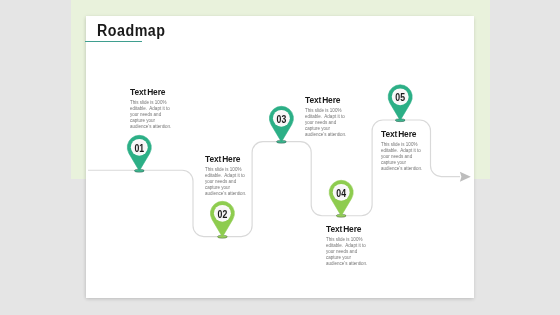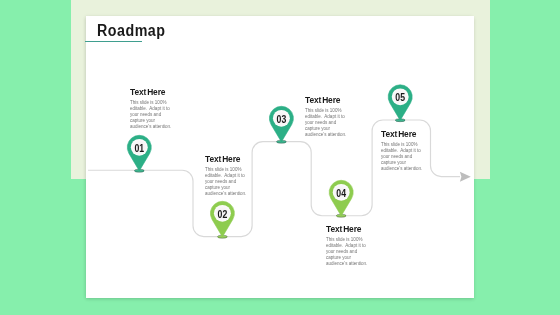--- a/index.html
+++ b/index.html
@@ -1,17 +1,17 @@
 <!DOCTYPE html>
 <html><head>
 <meta charset="utf-8">
 <style>
   html,body{margin:0;padding:0;}
   body{width:560px;height:315px;background:#ffffff;font-family:"Liberation Sans",sans-serif;overflow:hidden;}
-  #slide{position:relative;width:560px;height:315px;background:#86efac;}
+  #slide{position:relative;width:560px;height:315px;background:#e5e5e5;}
   #title,.tb{will-change:opacity;}
   #pinlayer text{will-change:opacity;}
   #greenband{position:absolute;left:70.5px;top:0;width:419px;height:178.7px;background:#e9f2dc;}
   #card{position:absolute;left:86px;top:16px;width:388px;height:281.5px;background:#fff;box-shadow:0 1.5px 3.5px rgba(0,0,0,0.13),-1.5px 0 3.5px rgba(0,0,0,0.07);}
   #title{position:absolute;left:96.7px;top:22.4px;font-size:17.2px;font-weight:bold;color:#1a1a1a;
          transform:scaleX(0.83);transform-origin:0 0;line-height:1;letter-spacing:0.6px;
          -webkit-font-smoothing:antialiased;}
   #titleline{position:absolute;left:84.8px;top:41.2px;width:56.8px;height:1.1px;background:#3f9e8f;}
   .tb{position:absolute;width:49px;}
   .tb .h{font-size:8.9px;font-weight:bold;color:#1a1a1a;margin:0;line-height:1;

